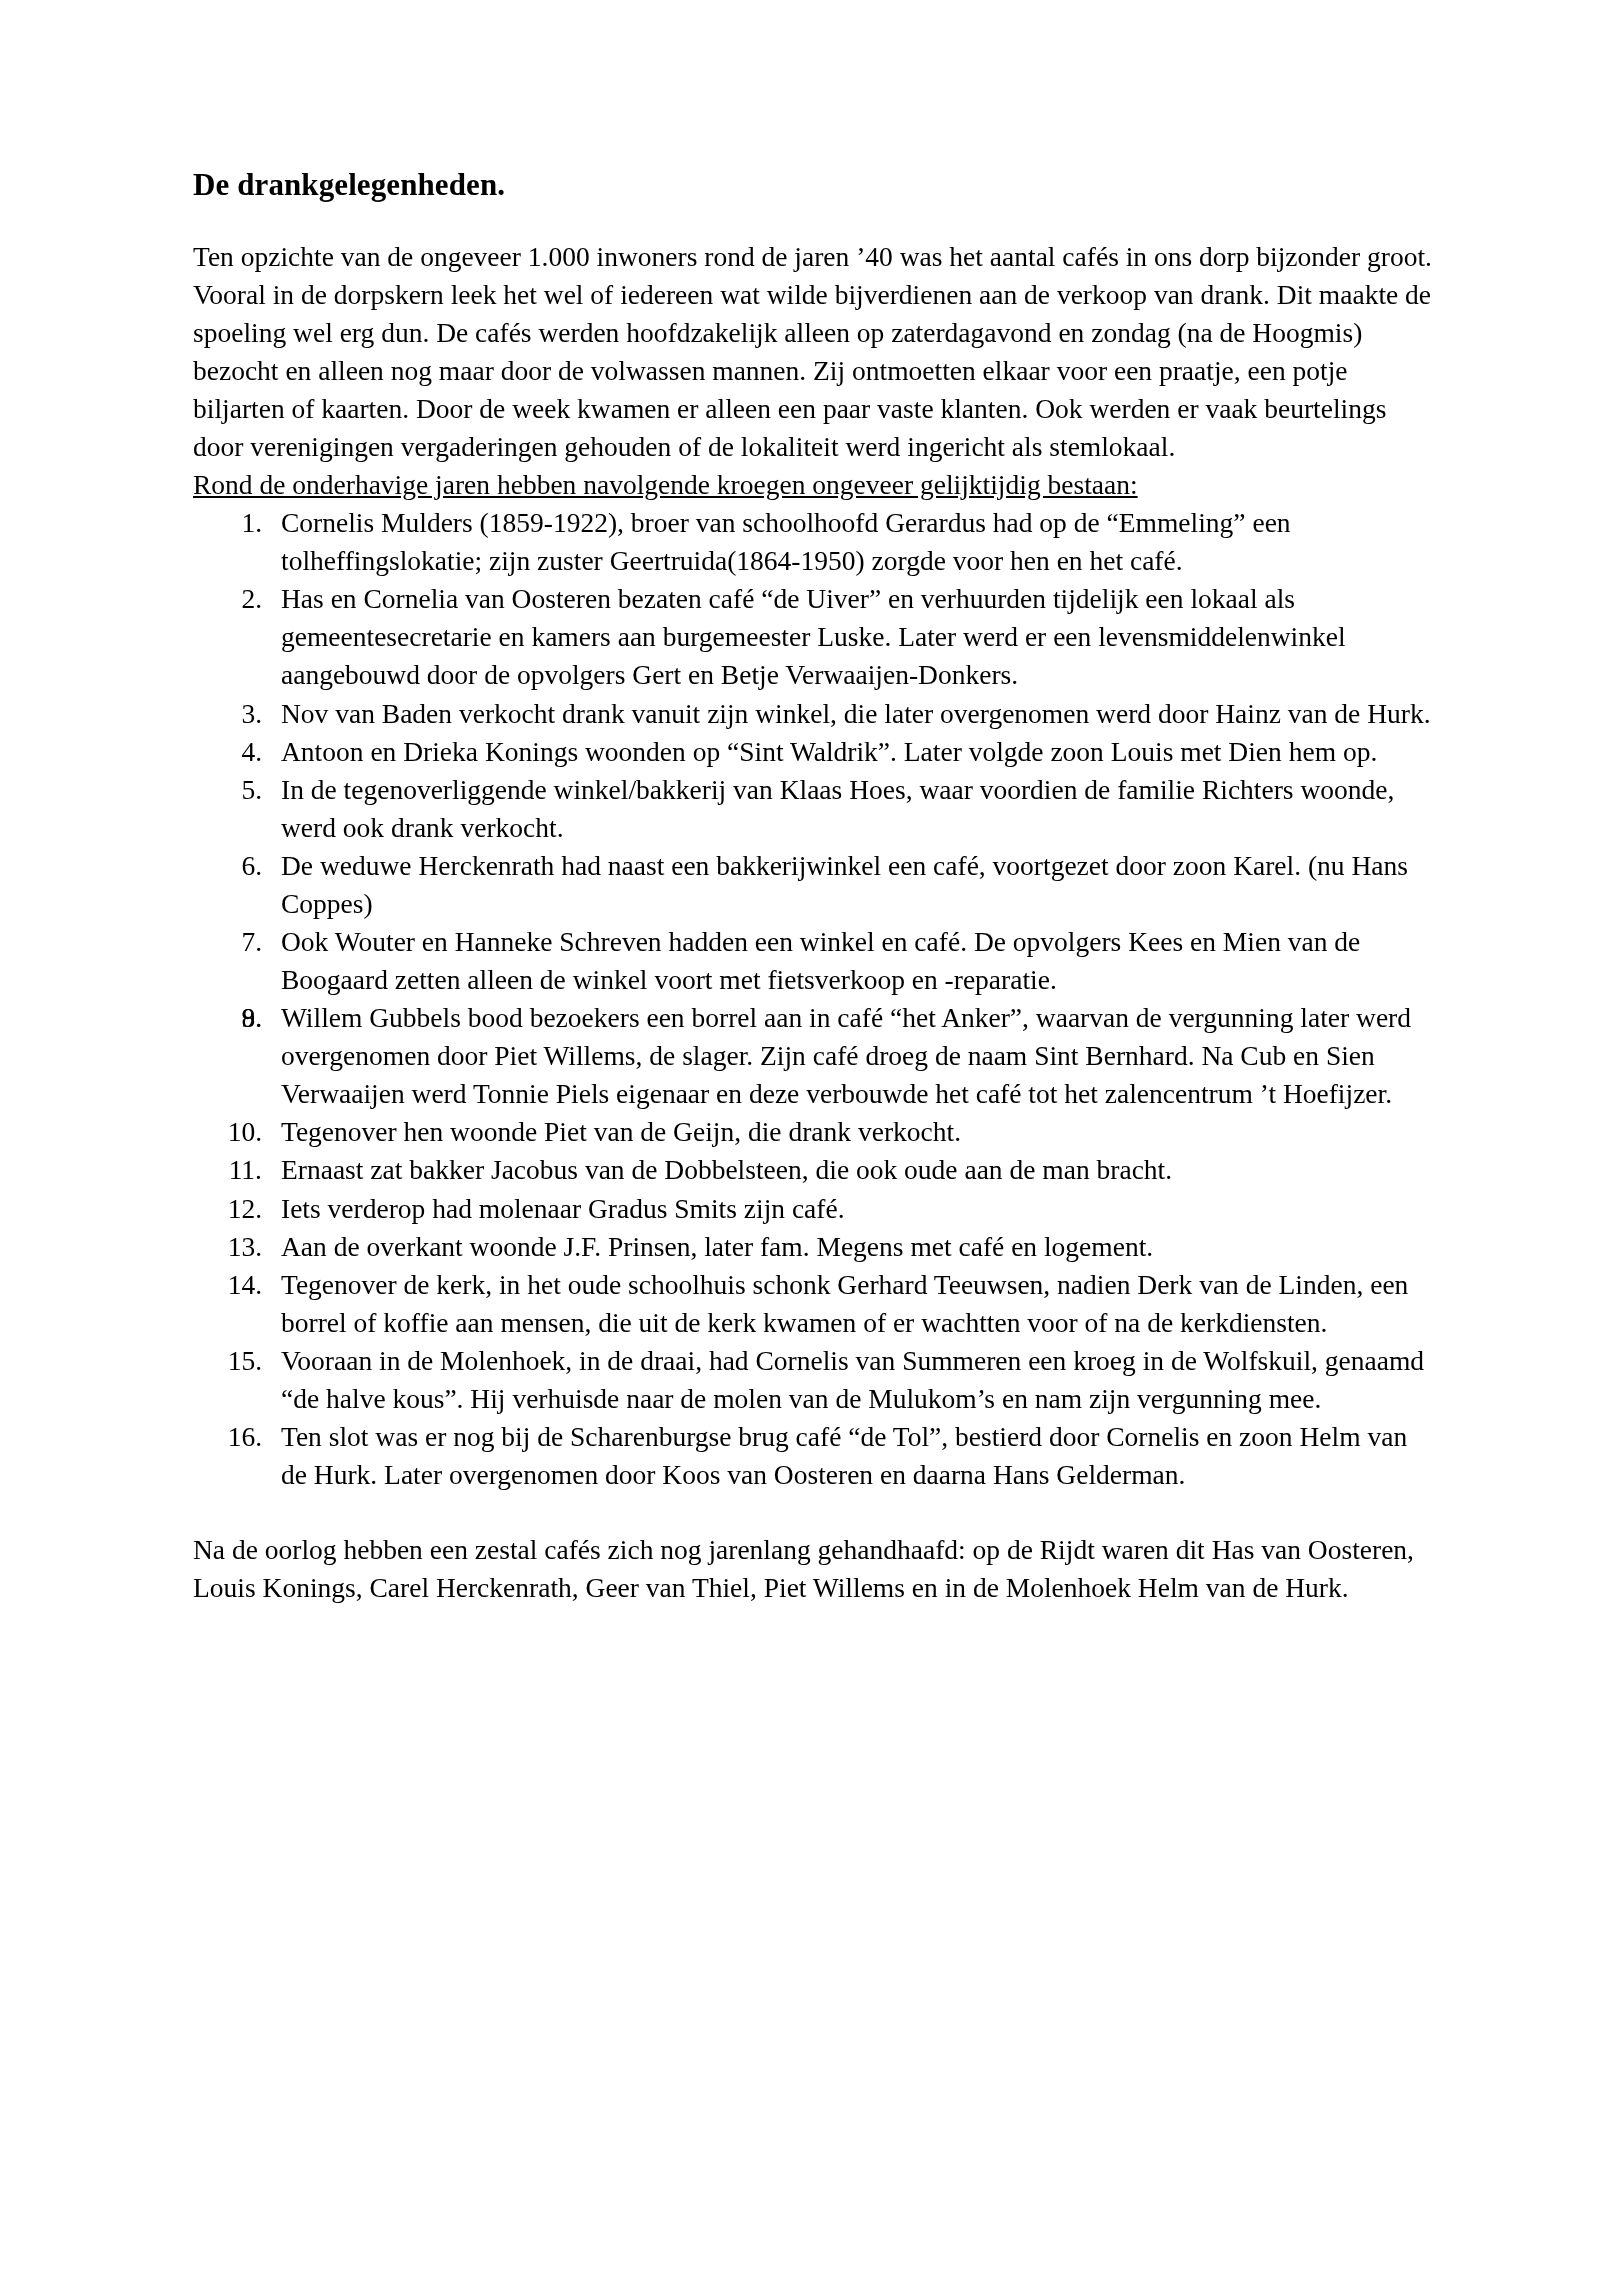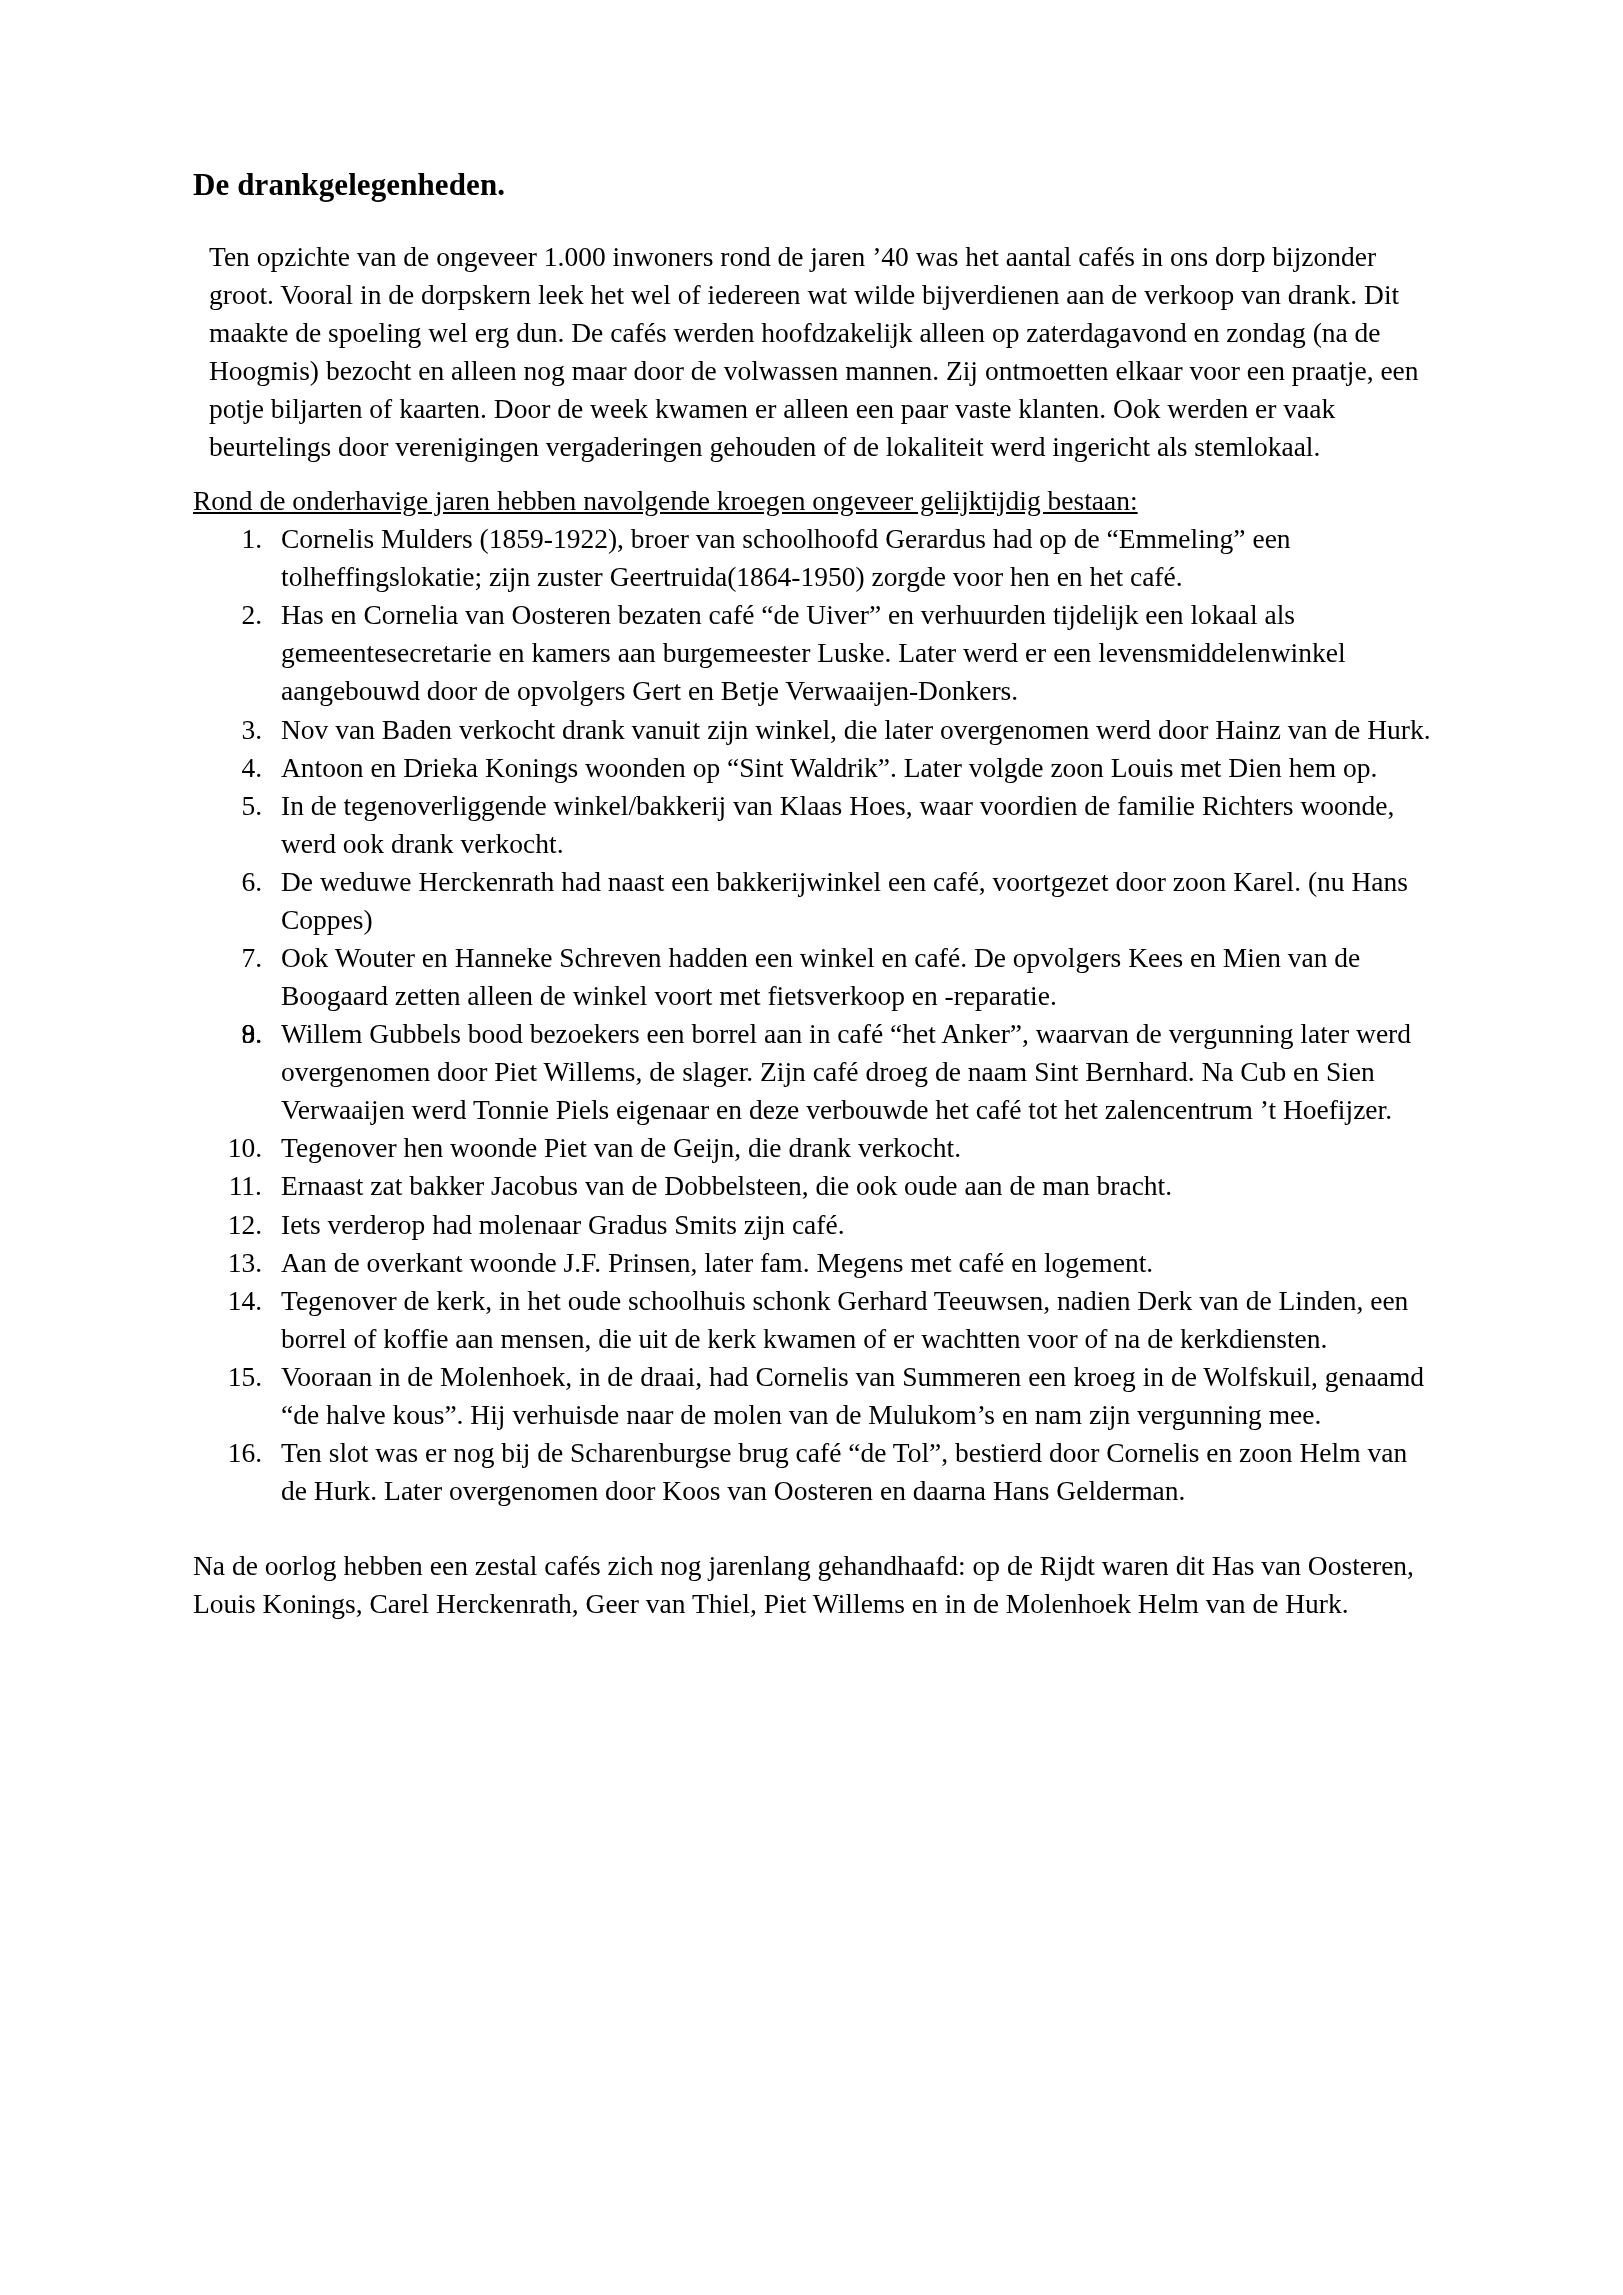--- a/index.html
+++ b/index.html
@@ -26,21 +26,21 @@
   .doc-heading {
     font-size: 31px;
     font-weight: bold;
     line-height: 1.18;
     margin: 0 0 34px 0;
     letter-spacing: 0.1px;
   }
   .body-par {
     font-size: 27.5px;
     line-height: 1.385;
-    margin: 16px;
+    margin: 0;
     text-align: left;
   }
   .intro-lead {
     font-size: 27.5px;
     line-height: 1.385;
     margin: 0;
     text-decoration: underline;
   }
   .cafe-list {
     list-style: none;

